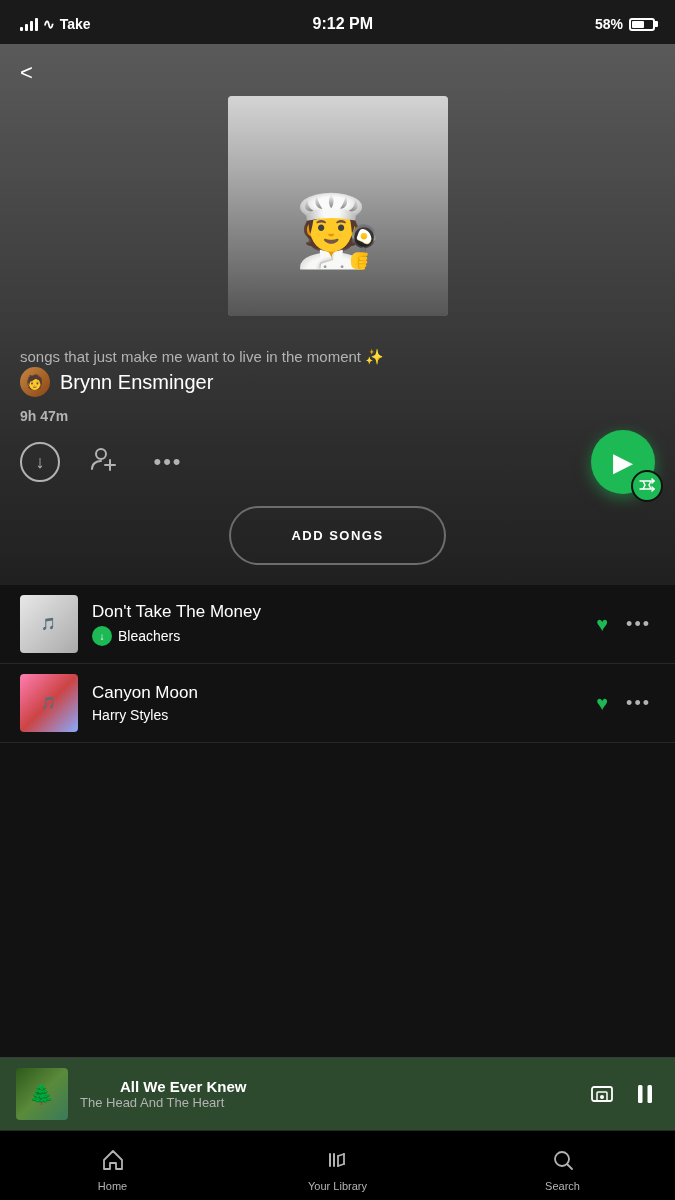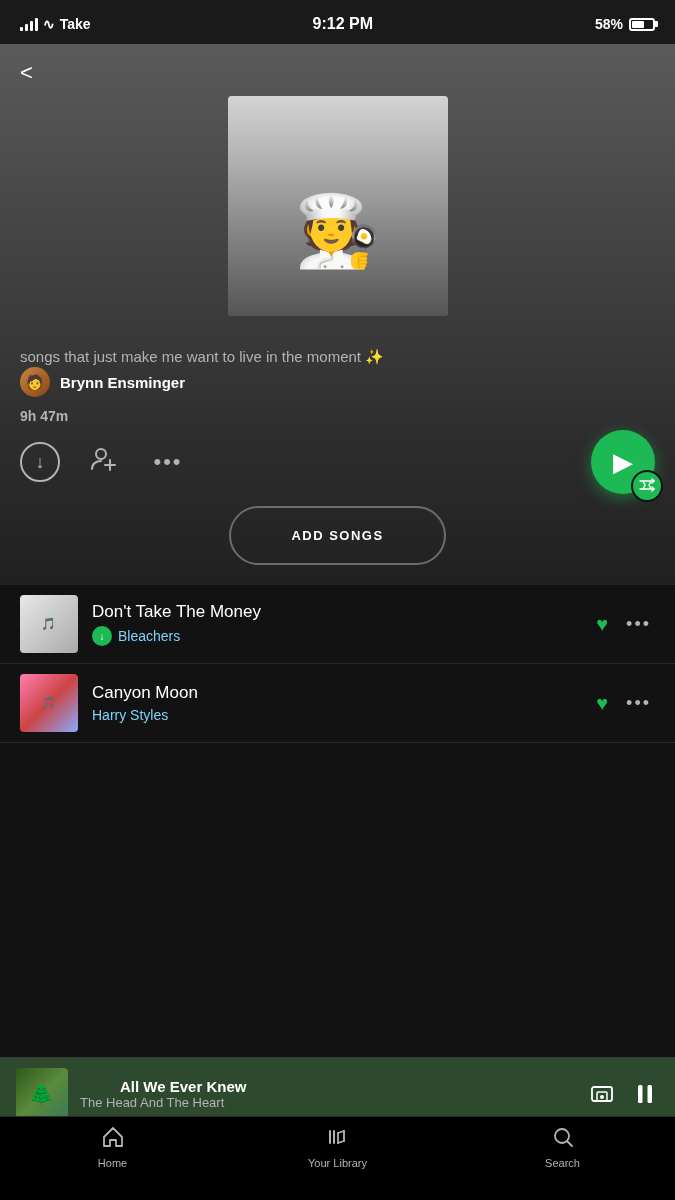--- a/index.html
+++ b/index.html
@@ -163,22 +163,22 @@
       height: 30px;
       border-radius: 50%;
       background: linear-gradient(135deg, #c68642 0%, #8B4513 100%);
       overflow: hidden;
       display: flex;
       align-items: center;
       justify-content: center;
       font-size: 14px;
     }
     .creator-name {
-      font-size: 15px;
-      font-weight: 700;
+      font-size: 20px;
+      font-weight: 400;
       color: #fff;
     }
 
     .duration-text {
       font-size: 14px;
       color: #b3b3b3;
       padding: 0 20px;
       margin-bottom: 18px;
       font-weight: bold;
     }
@@ -344,21 +344,21 @@
       border-radius: 50%;
       background: #1db954;
       display: flex;
       align-items: center;
       justify-content: center;
       font-size: 11px;
       flex-shrink: 0;
     }
     .track-artist {
       font-size: 14px;
-      color: #7dd3fc;
+      color: #ffffff;
     }
     .track-right {
       display: flex;
       align-items: center;
       gap: 14px;
       flex-shrink: 0;
     }
     .heart-icon {
       font-size: 20px;
       color: #1db954;
@@ -438,24 +438,24 @@
       display: flex;
       align-items: center;
     }
 
     
     .bottom-nav {
       position: fixed;
       bottom: 0;
       left: 0;
       width: 675px;
-      height: 84px;
+      height: 70px;
       background: #000;
       display: flex;
-      align-items: flex-start;
+      align-items: flex-end;
       border-top: 1px solid #282828;
     }
     .nav-item {
       flex: 1;
       display: flex;
       flex-direction: column;
       align-items: center;
       justify-content: center;
       gap: 4px;
       cursor: pointer;

